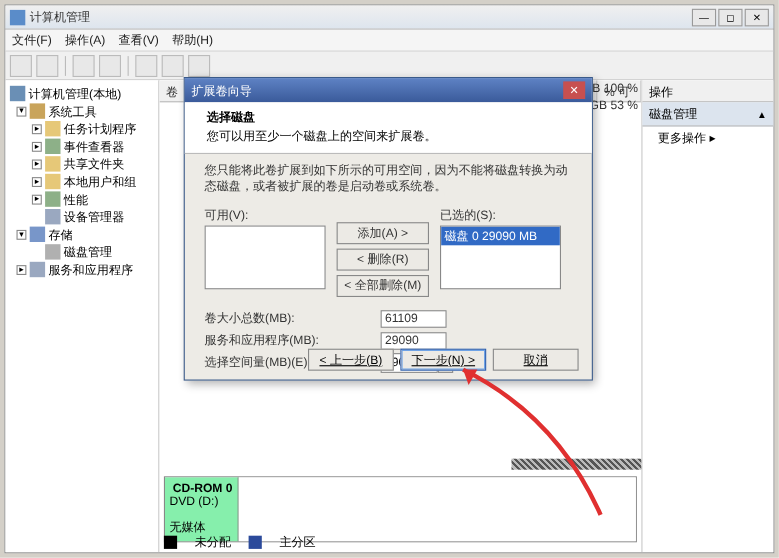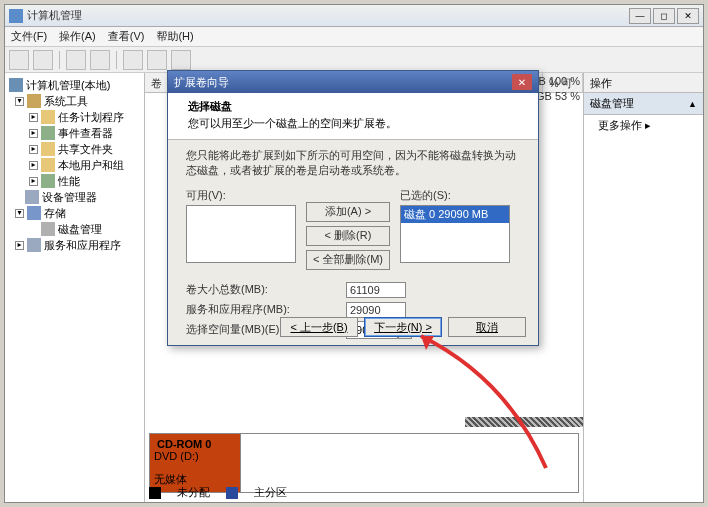--- a/index.html
+++ b/index.html
@@ -18,21 +18,21 @@
 .sidebar{width:140px;background:#fff;border-right:1px solid #bbb;padding:4px 0;overflow:hidden;}
 .treei{display:flex;align-items:center;height:16px;padding-left:4px;white-space:nowrap;cursor:default;}
 .treei .exp{width:9px;height:9px;border:1px solid #888;margin-right:3px;display:flex;align-items:center;justify-content:center;font-size:8px;line-height:1;}
 .treei .noexp{width:12px;}
 .treei .ic{width:14px;height:14px;margin-right:3px;}
 .ic-comp{background:#6a8fb5;} .ic-wrench{background:#c9a45b;} .ic-folder{background:#e6c878;} .ic-mag{background:#8db088;} .ic-store{background:#7896c9;} .ic-disk{background:#b0b0b0;} .ic-gear{background:#9aa8c0;}
 .middle{flex:1;background:#fff;position:relative;overflow:hidden;}
 .gridhdr{height:20px;background:#f0f0f0;border-bottom:1px solid #bbb;display:flex;}
 .gridhdr div{border-right:1px solid #ccc;padding:3px 6px;color:#333;}
 .diskrow{position:absolute;left:4px;top:360px;right:4px;height:60px;border:1px solid #888;display:flex;}
-.diskrow .dlabel{width:91px;background:#c2410c;border-right:1px solid #888;padding:4px;}
+.diskrow .dlabel{width:67px;background:#86efac;border-right:1px solid #888;padding:4px;}
 .diskrow .dbody{flex:1;background:#fff;padding:4px;}
 .legend{position:absolute;left:4px;bottom:2px;display:flex;gap:16px;align-items:center;}
 .legend .sw{width:12px;height:12px;}
 .rightpane{width:120px;border-left:1px solid #bbb;background:#fff;}
 .rphdr{height:20px;background:#f0f0f0;border-bottom:1px solid #bbb;padding:3px 6px;}
 .rpsect{background:#dce4ee;padding:3px 6px;border-bottom:1px solid #bbb;display:flex;align-items:center;}
 .rpsect .arrow{margin-left:auto;font-size:9px;}
 .rpitem{padding:3px 14px;}
 
 .wizard{position:absolute;left:167px;top:70px;width:372px;height:276px;background:#edebe6;border:1px solid #3a5a8a;box-shadow:3px 3px 8px rgba(0,0,0,0.3);}
@@ -125,21 +125,21 @@
       <div class="treei" style="padding-left:24px">
           <span class="exp">▸</span>
           <span class="ic ic-folder"></span>
           <span>本地用户和组</span>
         </div>
       <div class="treei" style="padding-left:24px">
           <span class="exp">▸</span>
           <span class="ic ic-mag"></span>
           <span>性能</span>
         </div>
-      <div class="treei" style="padding-left:8px">
+      <div class="treei" style="padding-left:24px">
           <span class="noexp"></span>
           <span class="ic ic-gear"></span>
           <span>设备管理器</span>
         </div>
       <div class="treei" style="padding-left:10px">
           <span class="exp">▾</span>
           <span class="ic ic-store"></span>
           <span>存储</span>
         </div>
       <div class="treei" style="padding-left:24px">

